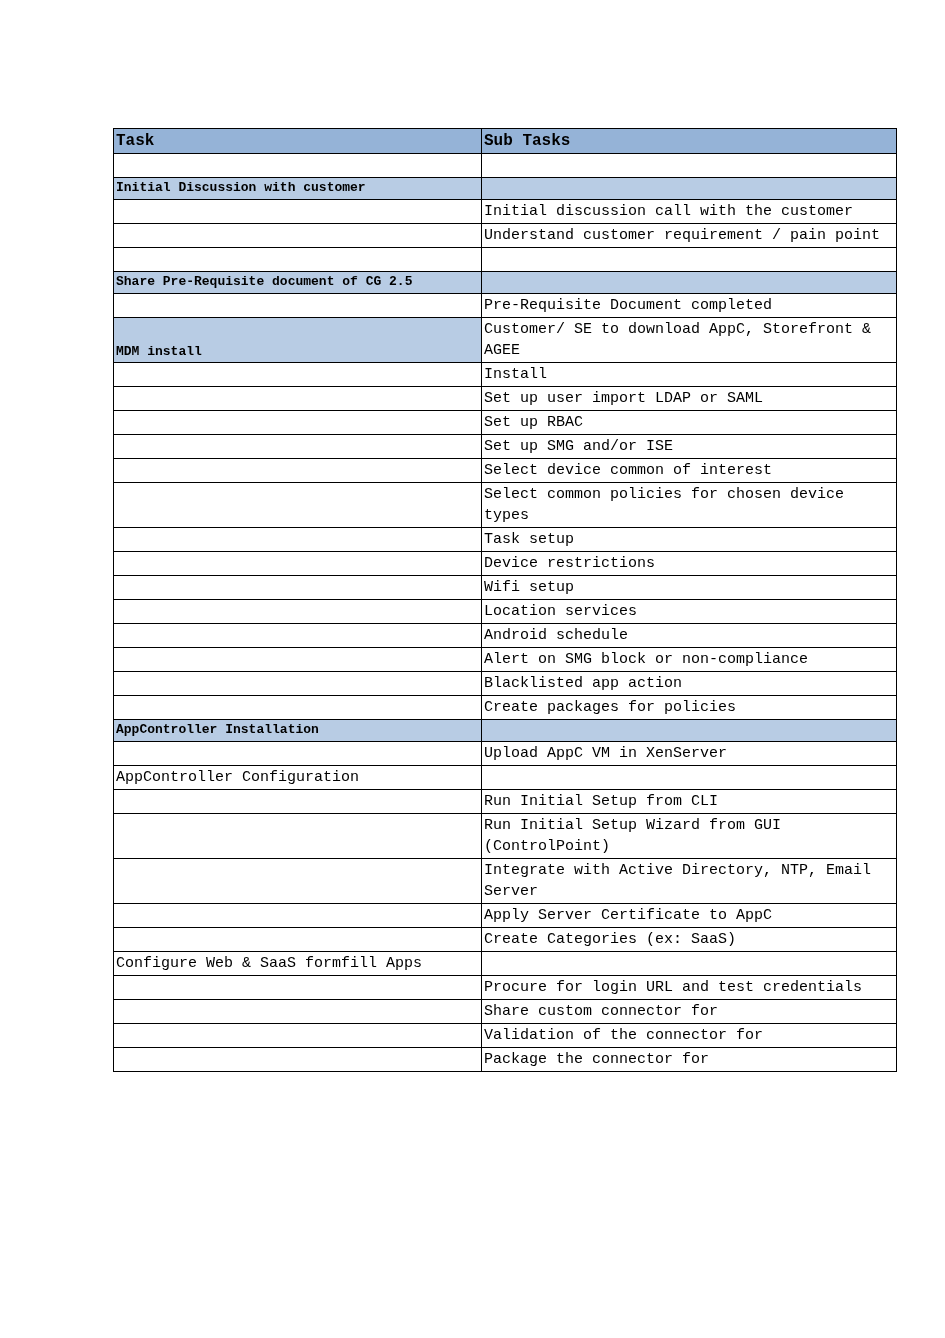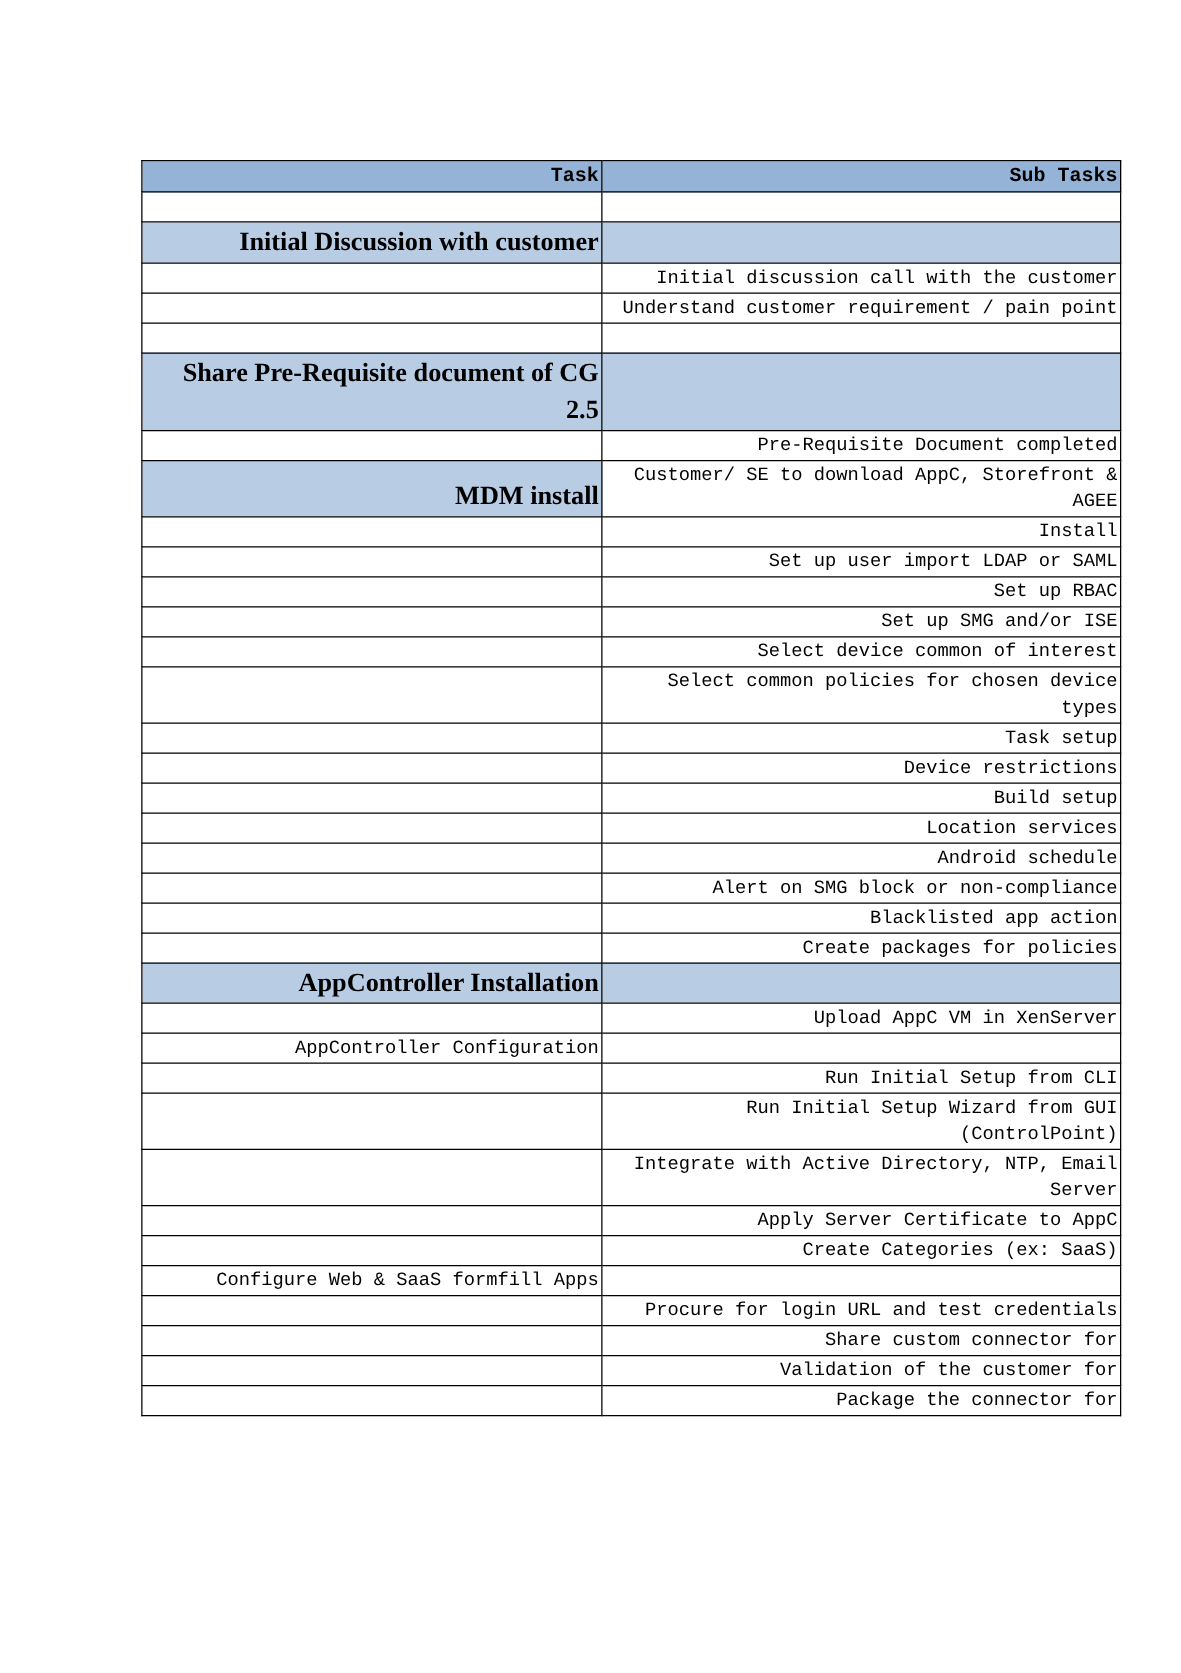--- a/index.html
+++ b/index.html
@@ -7,21 +7,20 @@
       background: #ffffff;
       font-family: "SimSun", "宋体", "MS Gothic", "Courier New", monospace;
       font-size: 15px;
       color: #000;
       width: 945px;
       height: 1338px;
       position: relative;
     }
     .page {
       padding: 128px 48px 0 113px;
-      text-align: right;
     }
     table {
       border-collapse: collapse;
       width: 100%;
       table-layout: fixed;
     }
     col.col-task { width: 47%; }
     col.col-sub  { width: 53%; }
     td {
       border: 1px solid #000;
@@ -32,22 +31,21 @@
       word-wrap: break-word;
     }
     td.header {
       background: #95b3d7;
       font-weight: bold;
       font-size: 16px;
     }
     td.section {
       background: #b8cce4;
       font-weight: bold;
-      font-size: 21px;
-      font-family: Liberation Serif, serif;
+      font-size: 13px;
     }
     td.section-right {
       background: #b8cce4;
     }
     
   </style>
 </head>
 <body>
 
 <div class="page">
@@ -120,21 +118,21 @@
         <tr>
           <td></td>
           <td>Task setup</td>
         </tr>
         <tr>
           <td></td>
           <td>Device restrictions</td>
         </tr>
         <tr>
           <td></td>
-          <td>Build setup</td>
+          <td>Wifi setup</td>
         </tr>
         <tr>
           <td></td>
           <td>Location services</td>
         </tr>
         <tr>
           <td></td>
           <td>Android schedule</td>
         </tr>
         <tr>
@@ -188,21 +186,21 @@
         <tr>
           <td></td>
           <td>Procure for  login URL and test credentials</td>
         </tr>
         <tr>
           <td></td>
           <td>Share custom connector for</td>
         </tr>
         <tr>
           <td></td>
-          <td>Validation of the customer for</td>
+          <td>Validation of the connector for</td>
         </tr>
         <tr>
           <td></td>
           <td>Package the connector for</td>
         </tr>
       </tbody>
   </table>
 </div>
 
 </body></html>

